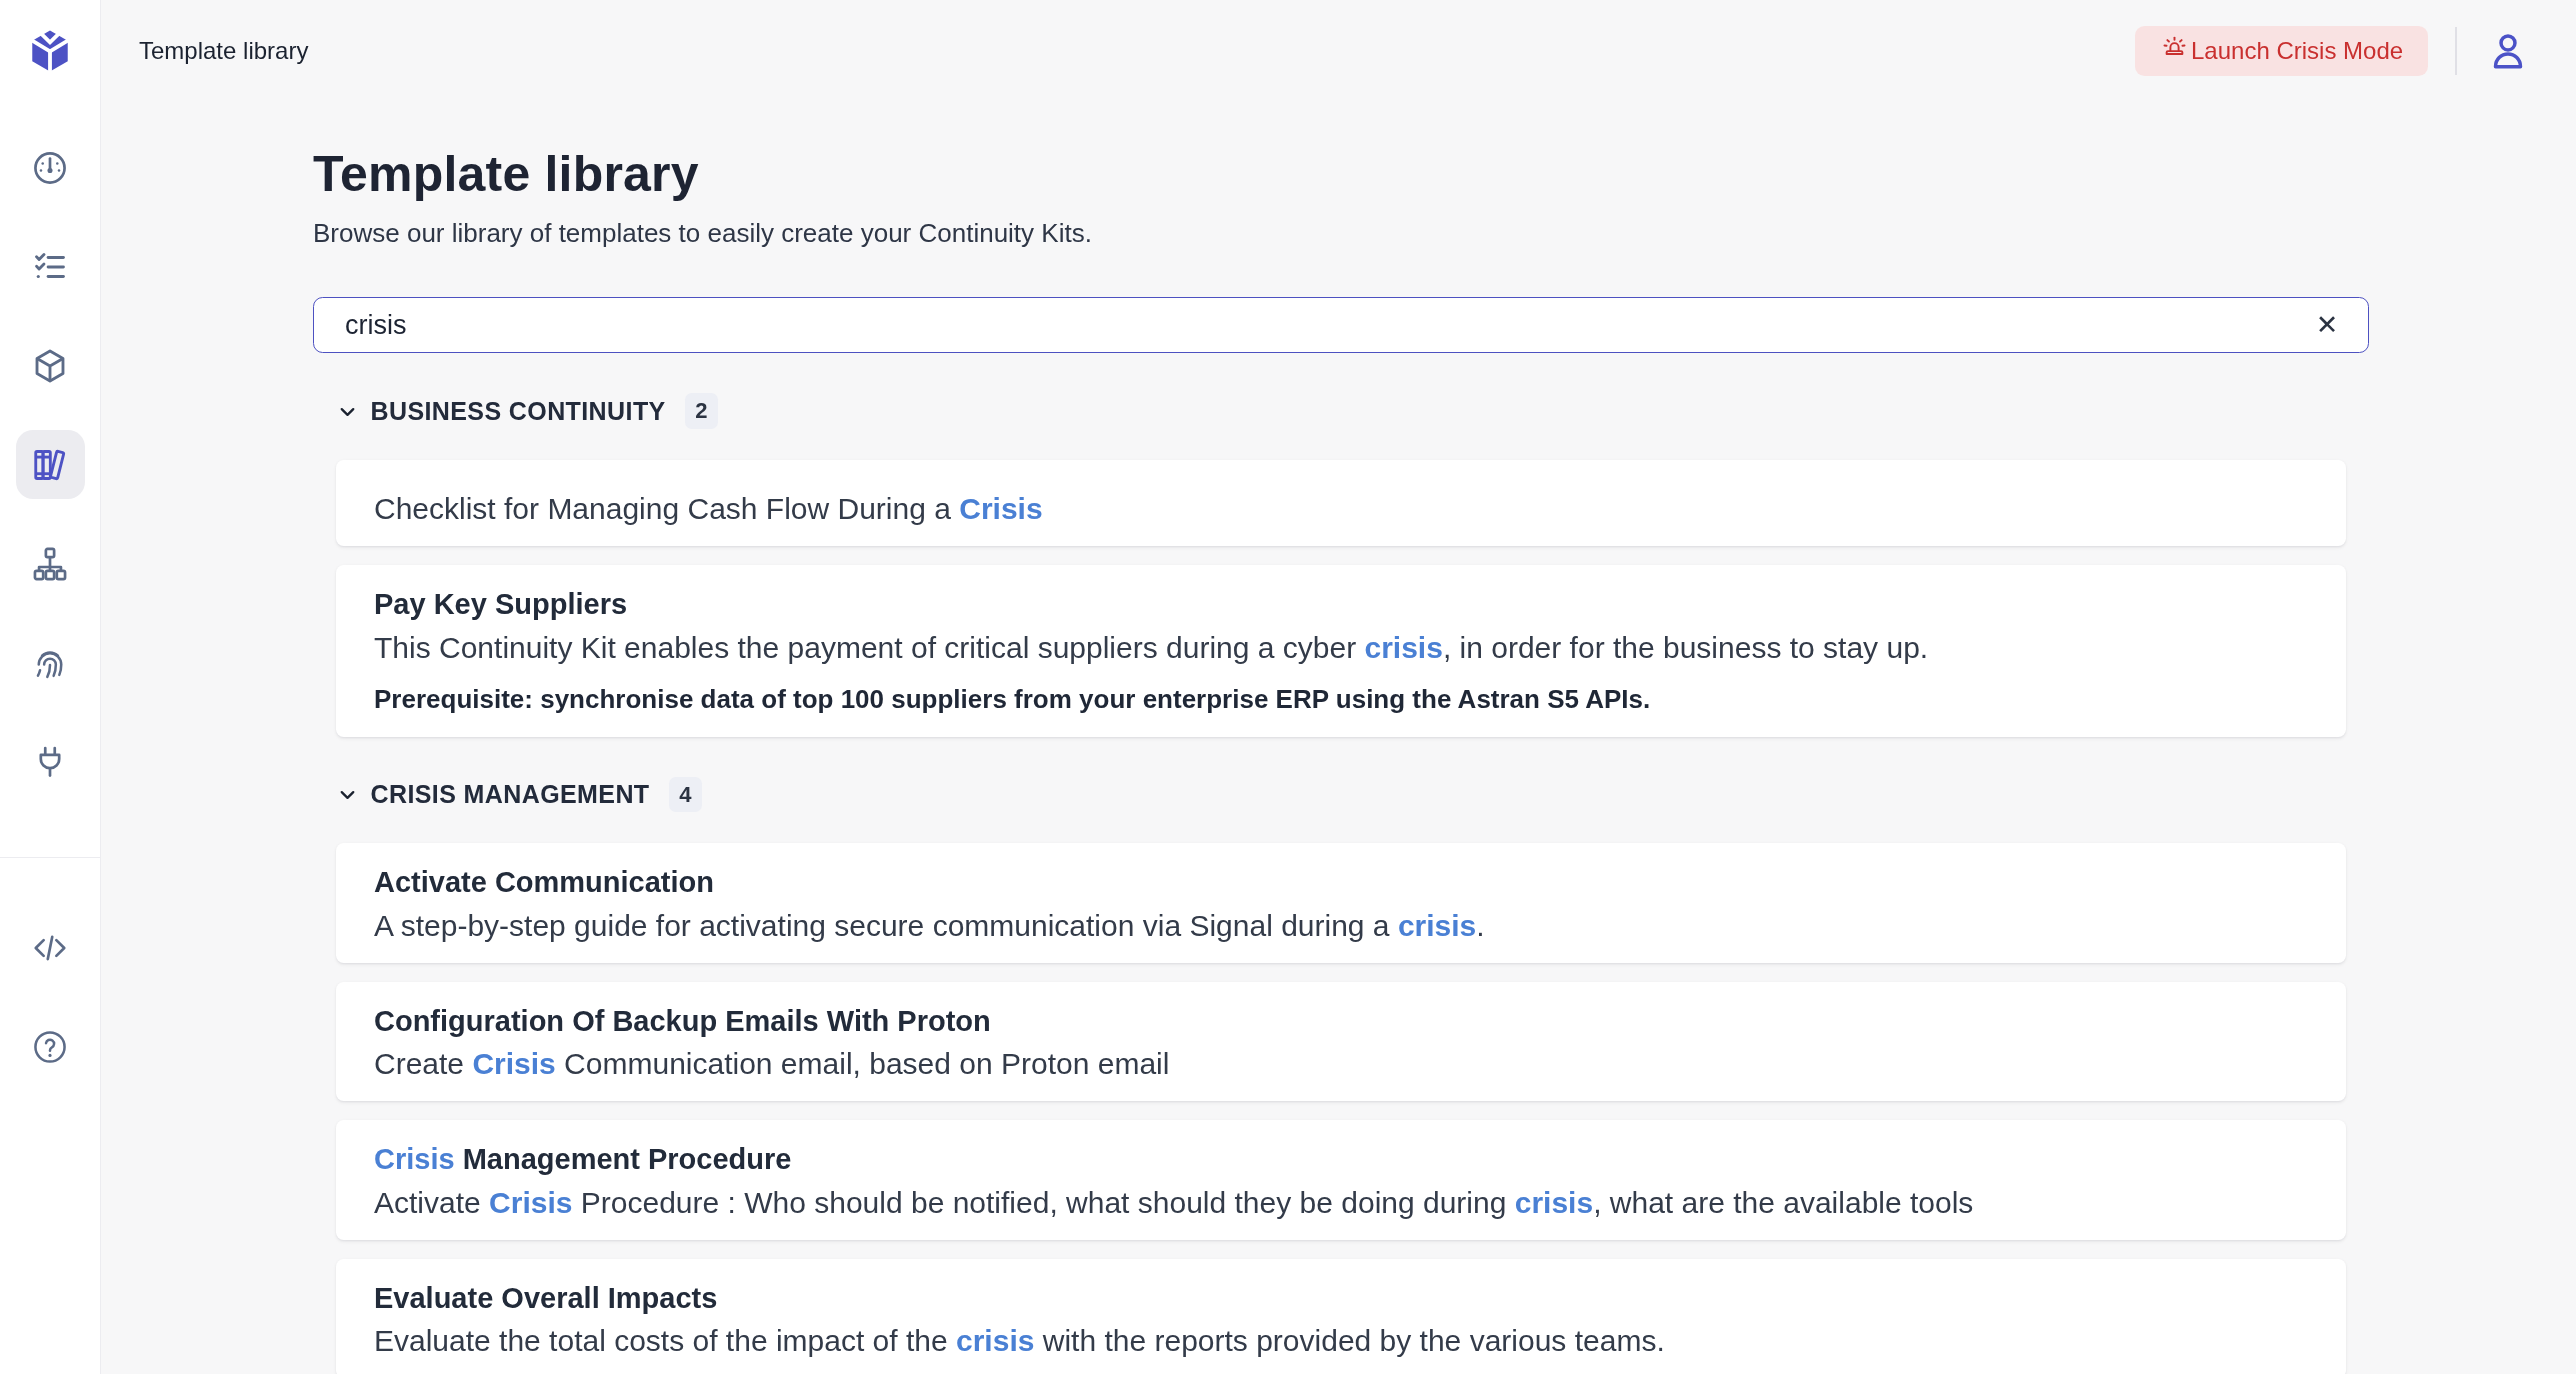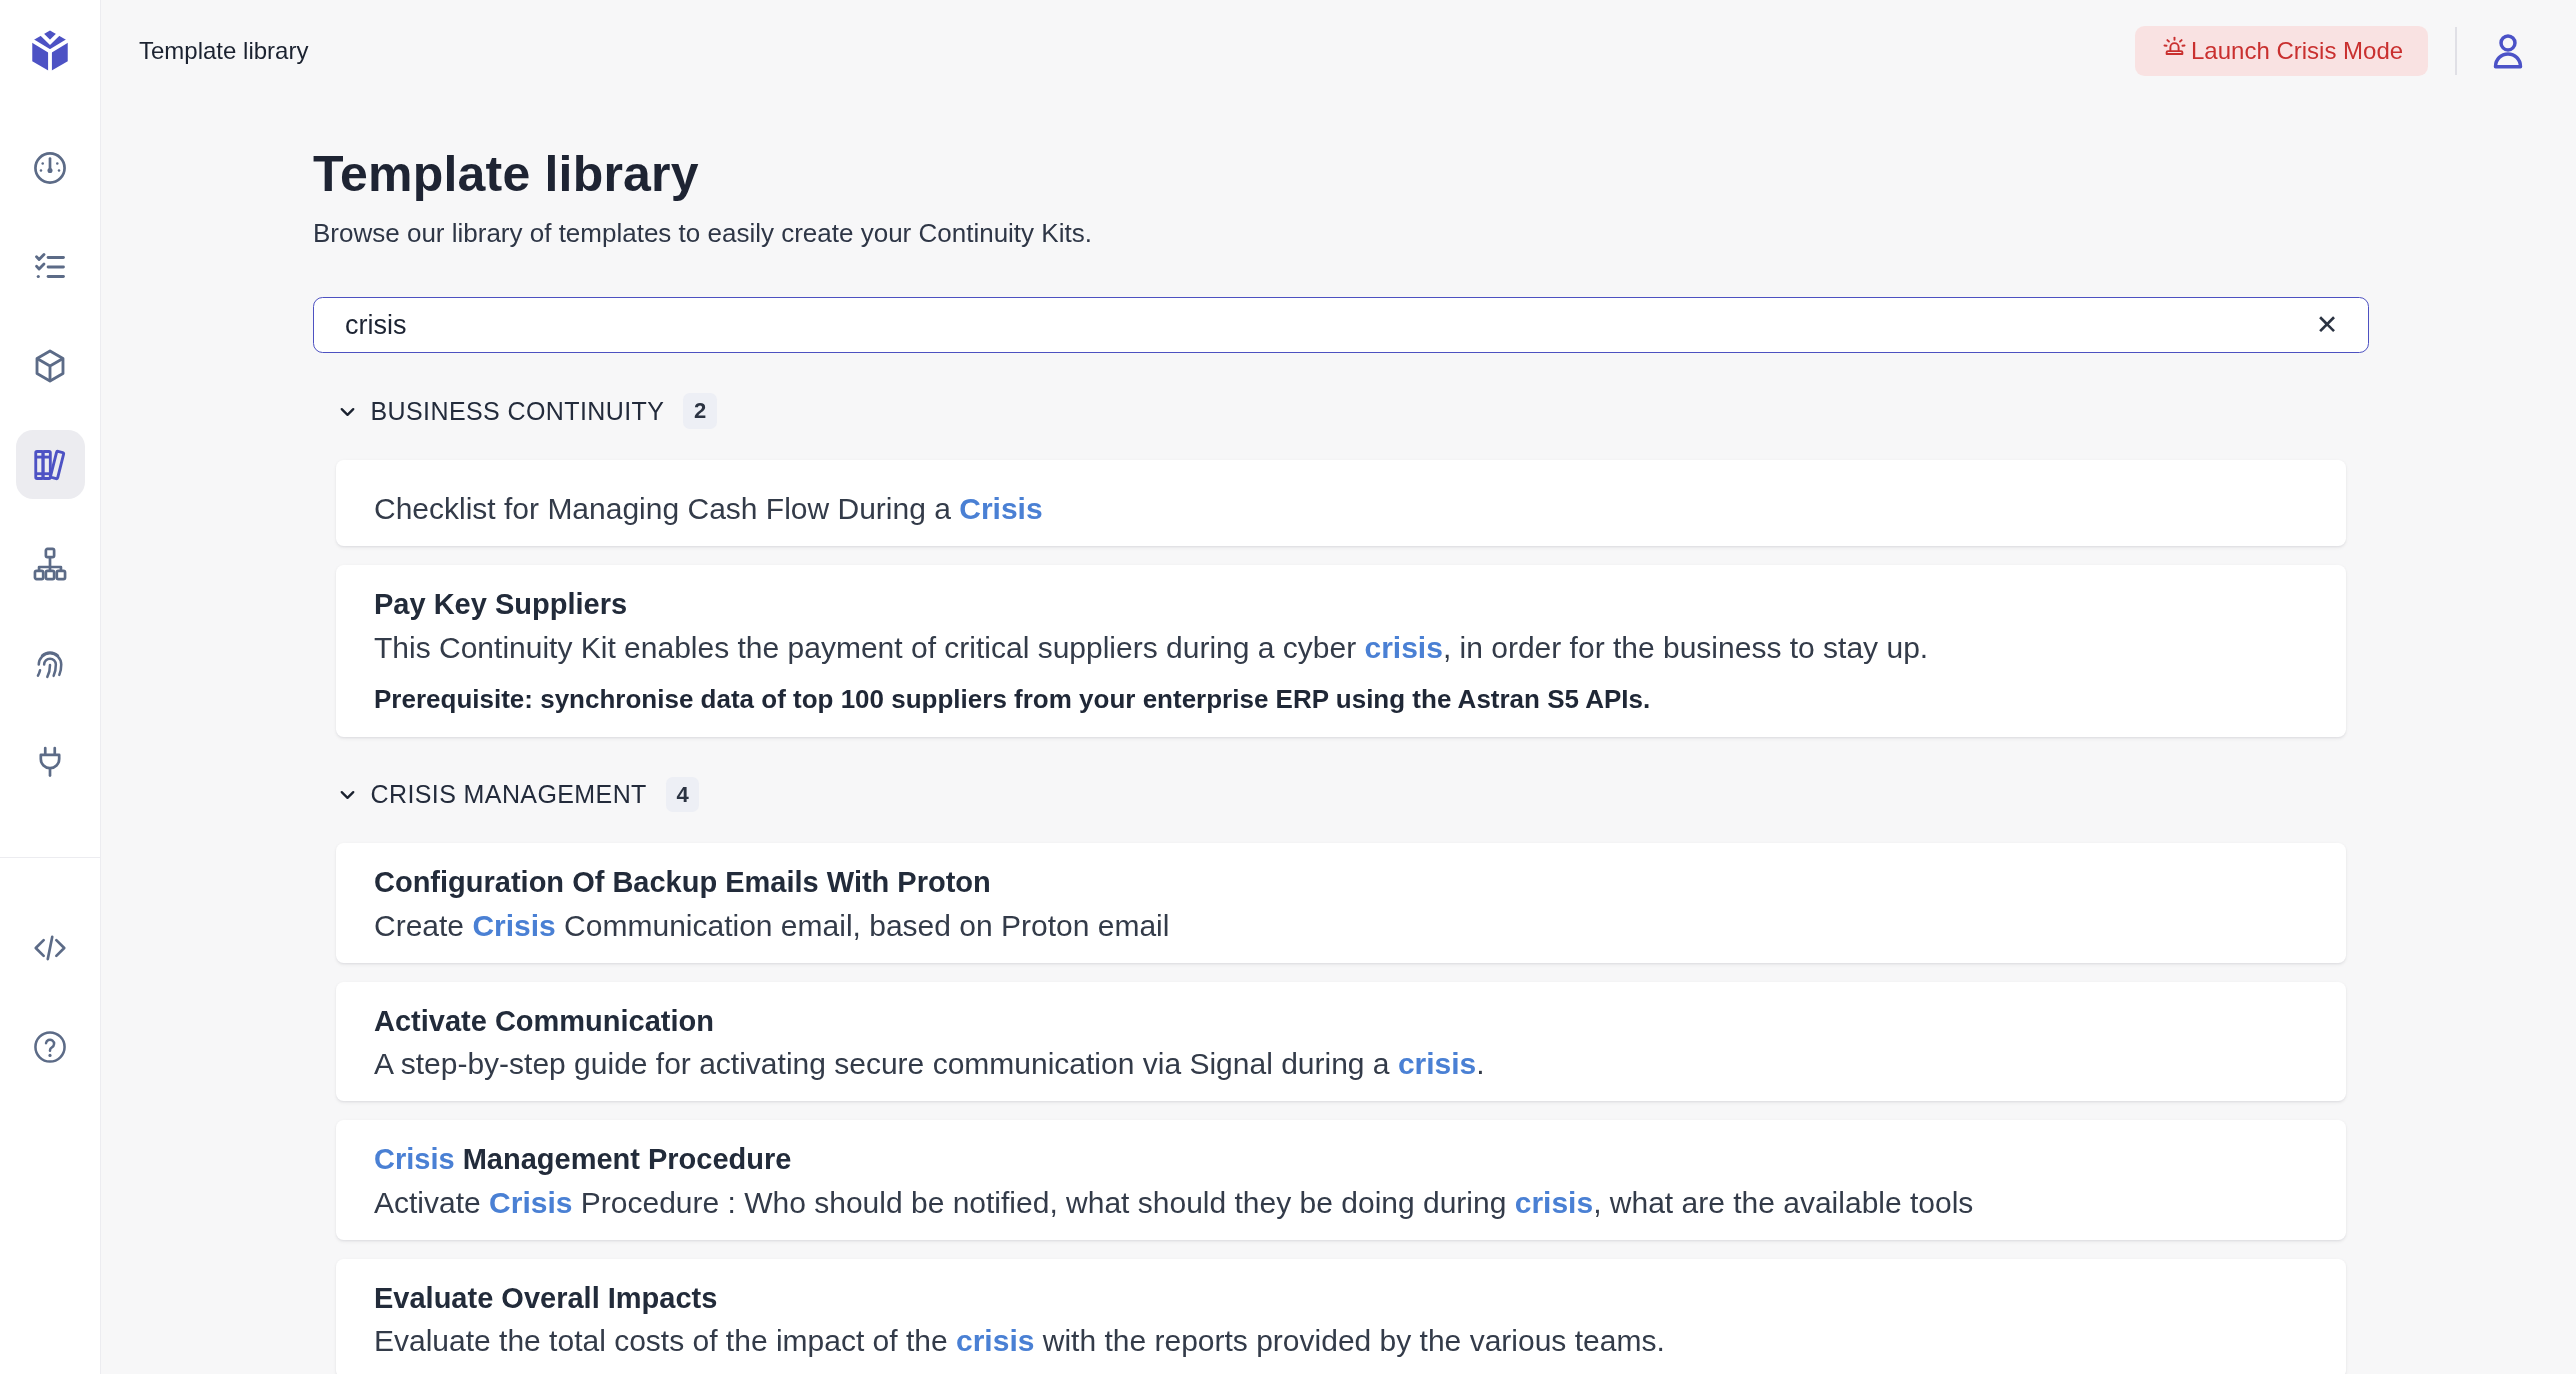--- a/index.html
+++ b/index.html
@@ -73,21 +73,21 @@
     cursor:pointer;padding:5.7px 9.6px;line-height:1;font-family:inherit;
   }
 
   .section{padding:0 23px;}
   .section-header{
     display:flex;align-items:center;gap:11.5px;margin-top:40px;cursor:pointer;
     width:max-content;
   }
   .section-header svg{width:23px;height:23px;color:#1b2230;}
   .section-label{
-    font-size:25px;font-weight:400;color:#232b3b;letter-spacing:0.4px;
+    font-size:25px;font-weight:700;color:#232b3b;letter-spacing:0.4px;
   }
   .section-count{
     margin-left:7.7px;background:#edeff5;color:#2b3342;font-size:22px;font-weight:700;
     border-radius:6.7px;padding:4.8px 10.5px;
   }
   .cards{display:flex;flex-direction:column;gap:19px;margin-top:31px;}
   .card{
     background:#ffffff;border-radius:7.7px;
     box-shadow:0 1px 1.9px rgba(16,24,40,.05),0 1.9px 3.8px rgba(16,24,40,.06);
     padding:23px 38px;cursor:pointer;
@@ -285,28 +285,28 @@
       <span>
         <svg viewBox="0 0 24 24" fill="none" stroke="currentColor" stroke-width="2.4" stroke-linecap="round" stroke-linejoin="round" aria-hidden="true" style="width:23px;height:23px;display:block;">
           <polyline points="6,9.5 12,15.5 18,9.5"></polyline>
         </svg>
       </span>
       <span class="section-label">CRISIS MANAGEMENT</span>
       <span class="section-count">4</span>
     </div>
     <div class="cards">
   <article class="card">
+    <h3 class="card-title"><span>Activate Communication</span></h3>
+    <p class="card-desc"><span>A step-by-step guide for activating secure communication via Signal during a </span><span class="hl">crisis</span><span>.</span></p>
+
+  </article>
+
+  <article class="card">
     <h3 class="card-title"><span>Configuration Of Backup Emails With Proton</span></h3>
     <p class="card-desc"><span>Create </span><span class="hl">Crisis</span><span> Communication email, based on Proton email</span></p>
-
-  </article>
-
-  <article class="card">
-    <h3 class="card-title"><span>Activate Communication</span></h3>
-    <p class="card-desc"><span>A step-by-step guide for activating secure communication via Signal during a </span><span class="hl">crisis</span><span>.</span></p>
 
   </article>
 
   <article class="card">
     <h3 class="card-title"><span class="hl">Crisis</span><span> Management Procedure</span></h3>
     <p class="card-desc"><span>Activate </span><span class="hl">Crisis</span><span> Procedure : Who should be notified, what should they be doing during </span><span class="hl">crisis</span><span>, what are the available tools</span></p>
 
   </article>
 
   <article class="card">

